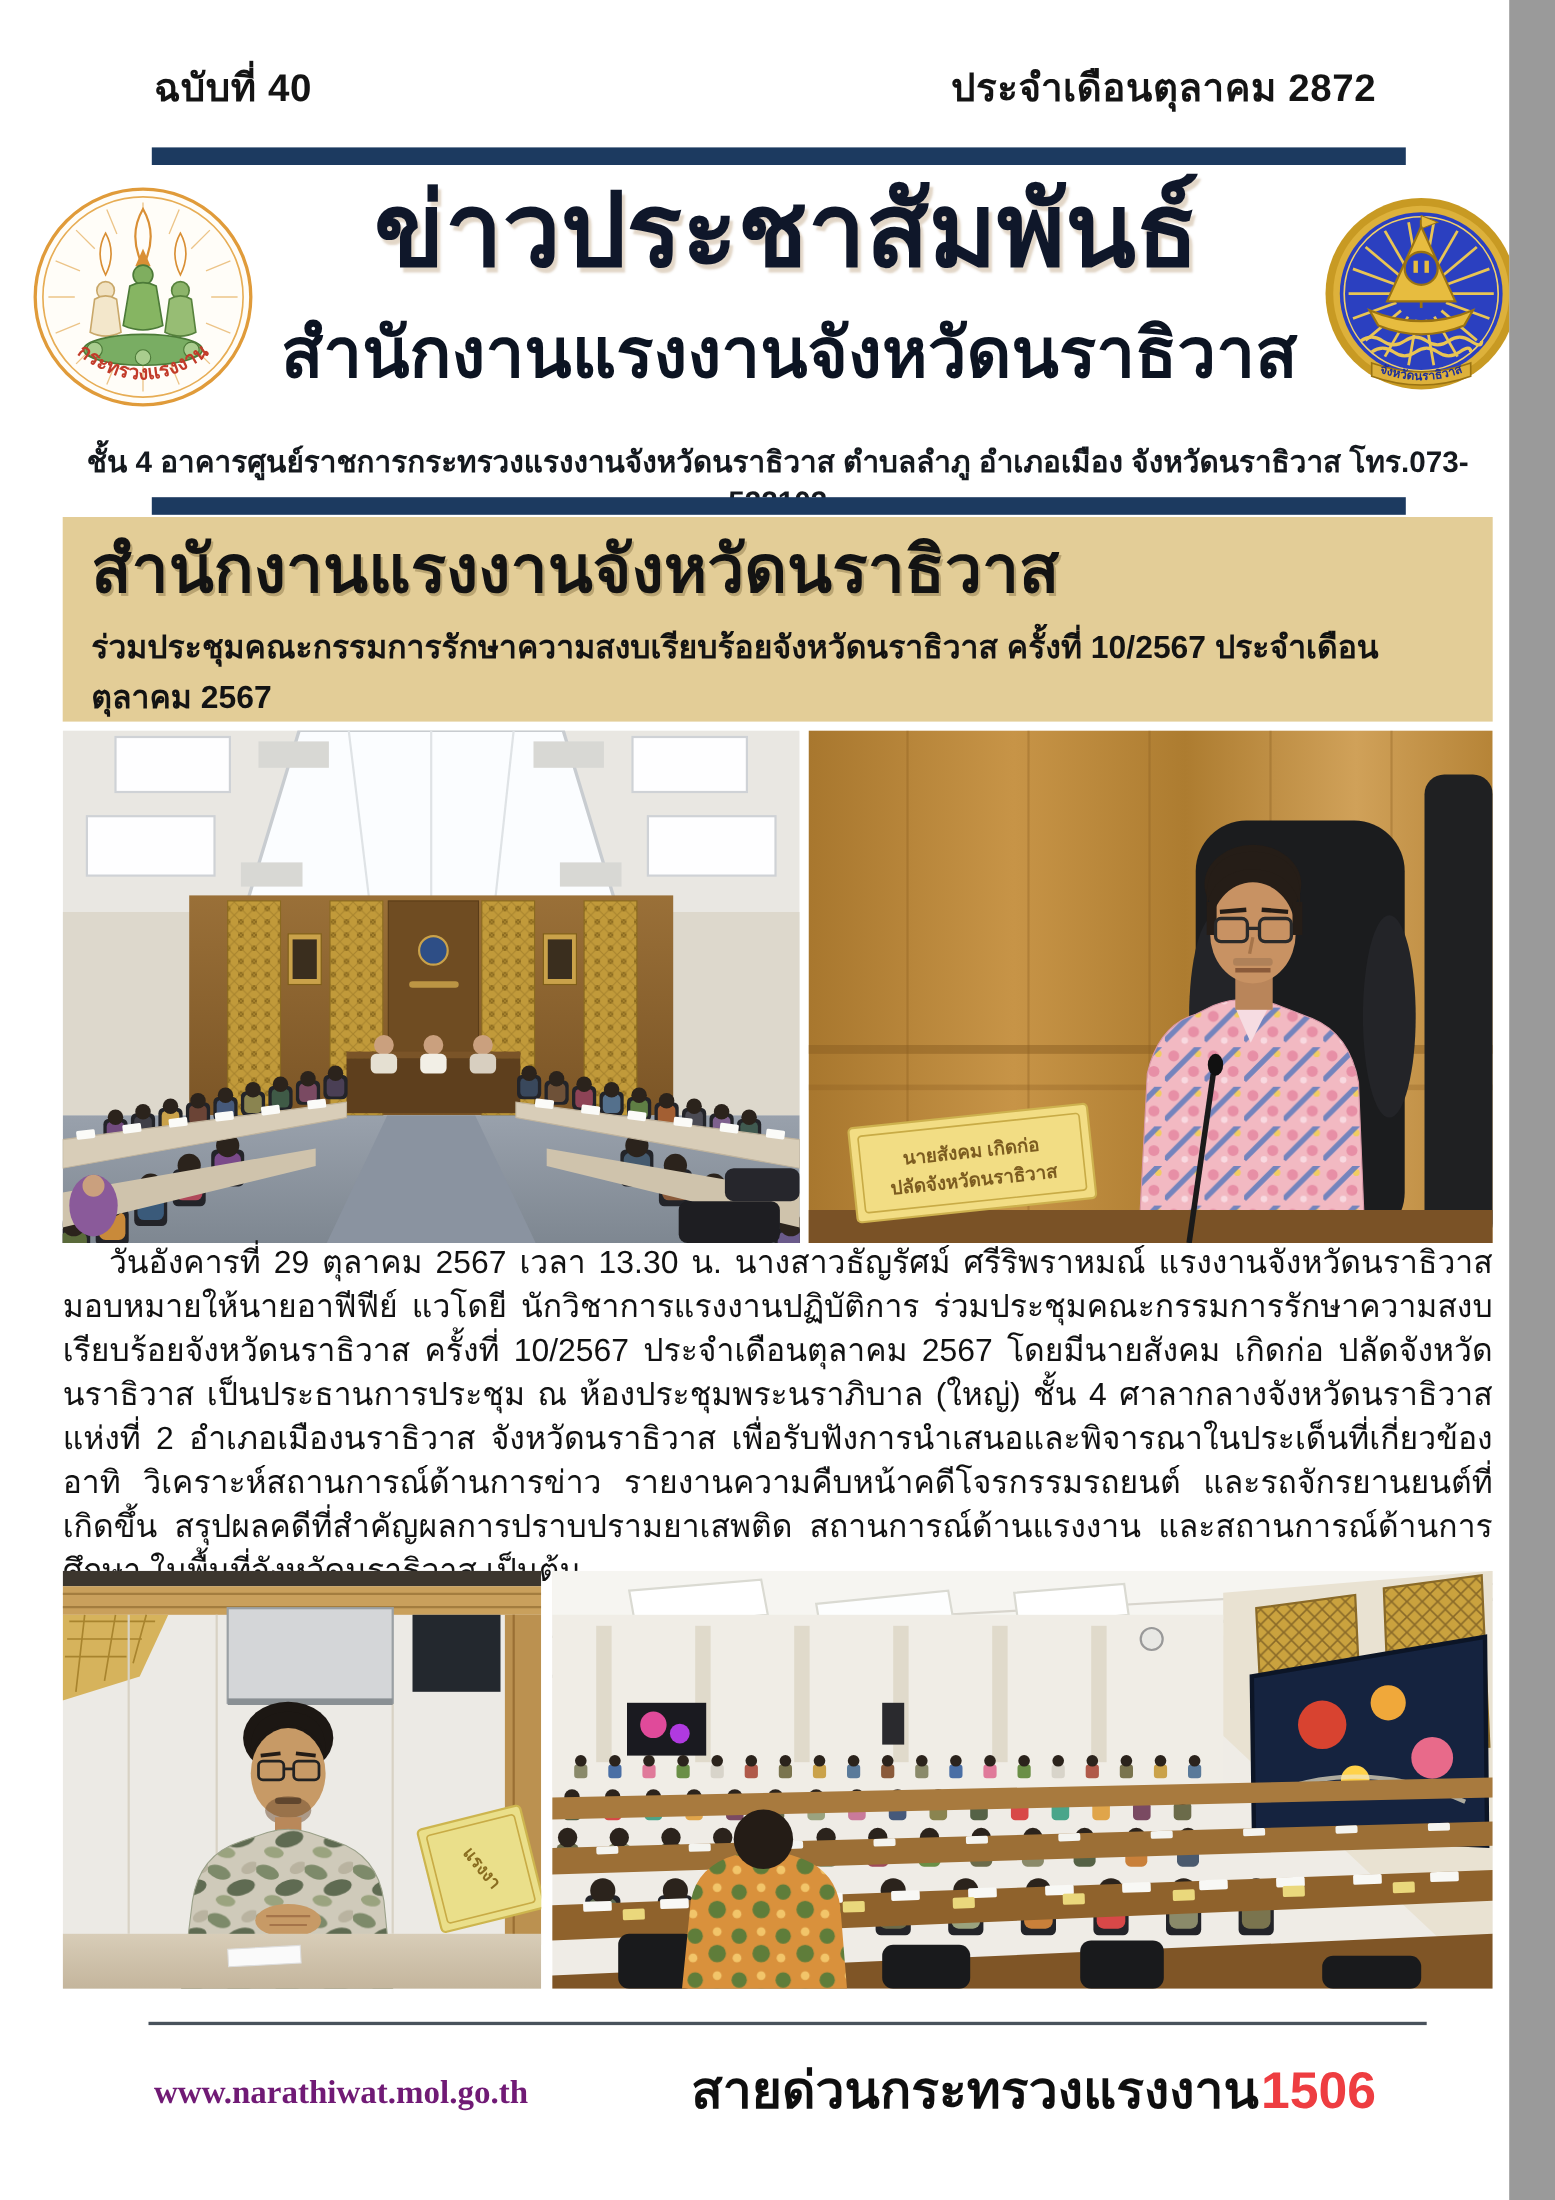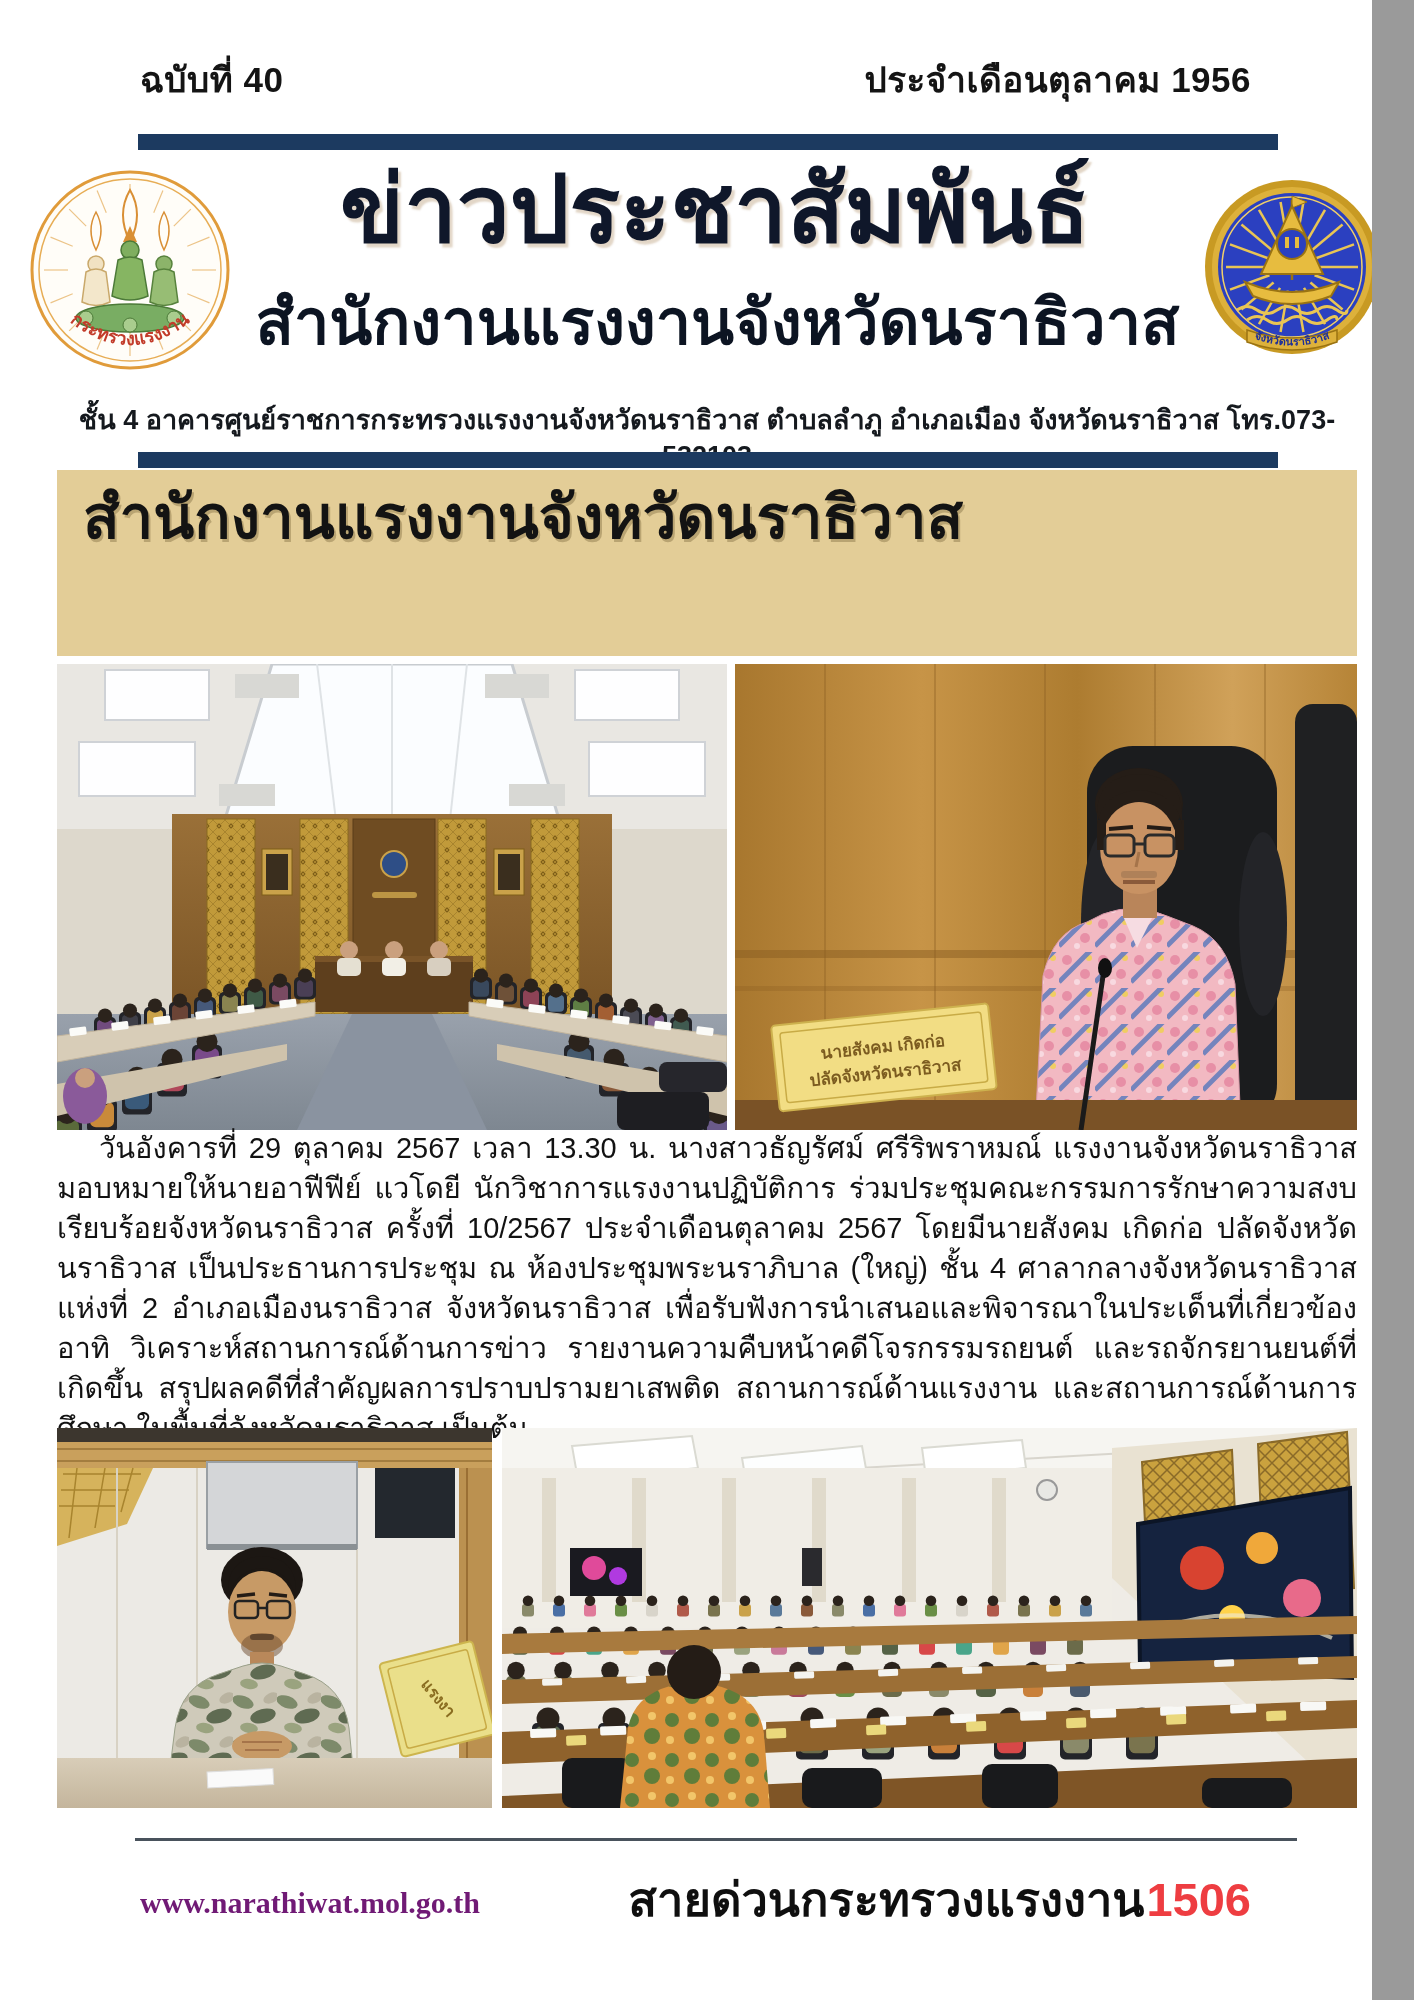--- a/index.html
+++ b/index.html
@@ -27,21 +27,21 @@
       font-size:30px;font-weight:700;color:#701a75;}
   .hotline{right:121px;top:1862px;font-size:47px;font-weight:800;color:#0f0f0f;white-space:nowrap;}
   .hotline .num{color:#ee3d41;margin-left:2px;}
 </style>
 </head>
 <body>
 
 <div class="page">
 
   <div class="abs issue">ฉบับที่ 40</div>
-  <div class="abs month">ประจำเดือนตุลาคม 1956</div>
+  <div class="abs month">ประจำเดือนตุลาคม 2872</div>
 
   <div class="abs rule rule1"></div>
 
   <svg class="photo" style="left:26px;top:168px;" width="208" height="214" viewBox="0 0 208 214">
     <circle cx="104" cy="102" r="98" fill="#fffdf8" stroke="#e09b3a" stroke-width="3"></circle>
     <circle cx="104" cy="102" r="91" fill="none" stroke="#e7ad55" stroke-width="1.5"></circle>
     <g id="lg-rays">
         <line x1="166" y1="102" x2="190" y2="102" stroke="#ecc488" stroke-width="1.2"></line>
         <line x1="161.28053101569978" y1="125.72637280663557" x2="183.45363979597067" y2="134.91077518339773" stroke="#ecc488" stroke-width="1.2"></line>
         <line x1="147.84062043356596" y1="145.84062043356596" x2="164.8111831820431" y2="162.81118318204307" stroke="#ecc488" stroke-width="1.2"></line>
@@ -127,20 +127,21 @@
     <text font-size="11" font-weight="bold" fill="#1d2f9a">
       <textPath href="#rlArc" startOffset="50%" text-anchor="middle">จังหวัดนราธิวาส</textPath>
     </text>
   </svg>
 
   <div class="abs address">ชั้น 4 อาคารศูนย์ราชการกระทรวงแรงงานจังหวัดนราธิวาส ตำบลลำภู อำเภอเมือง จังหวัดนราธิวาส โทร.073-532103</div>
   <div class="abs rule rule2"></div>
 
   <div class="abs feature">
     <div class="headline">สำนักงานแรงงานจังหวัดนราธิวาส</div>
+    <div class="subheadline">ร่วมประชุมคณะกรรมการรักษาความสงบเรียบร้อยจังหวัดนราธิวาส ครั้งที่ 10/2567 ประจำเดือนตุลาคม 2567</div>
   </div>
 
   <svg class="photo" style="left:57px;top:664px;" width="670" height="466" viewBox="0 0 670 466">
     <defs>
       <pattern id="goldPat1" width="12" height="12" patternUnits="userSpaceOnUse">
         <rect width="12" height="12" fill="#c19a3a"></rect>
         <circle cx="6" cy="6" r="2.4" fill="#7e5e18"></circle>
         <path d="M0 0 L12 12 M12 0 L0 12" stroke="#a8842e" stroke-width="1"></path>
       </pattern>
       <linearGradient id="woodG1" x1="0" y1="0" x2="0" y2="1">

